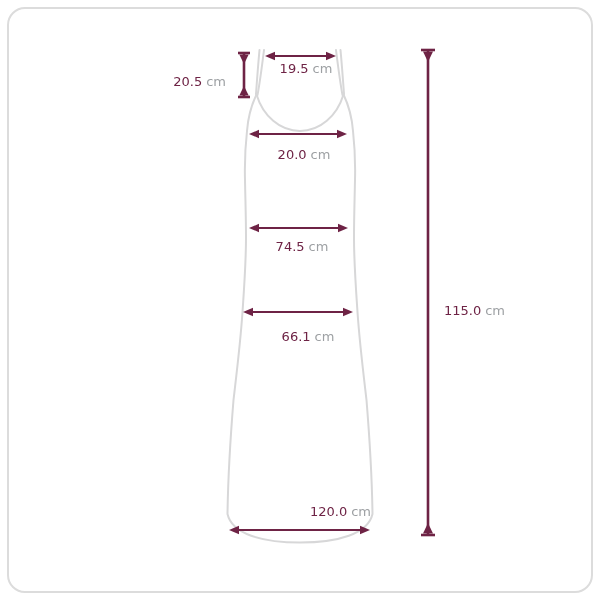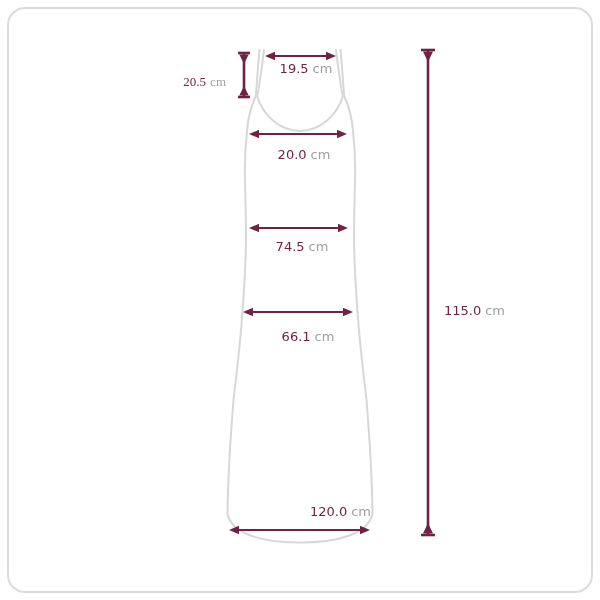--- a/index.html
+++ b/index.html
@@ -98,21 +98,21 @@
     <line x1="428" y1="51" x2="428" y2="534" stroke-width="2.6" stroke="#6e2345"></line>
     <polygon points="423,51.5 433,51.5 428,62" fill="#6e2345"></polygon>
     <polygon points="423,533.5 433,533.5 428,523" fill="#6e2345"></polygon>
   </g>
 </svg>
 
 <div class="dim-label center" style="left:246px;top:27px;width:120px;margin-top:32px;">
   <span class="val">19.5</span><span class="unit">cm</span>
 </div>
 
-<div class="dim-label right" style="left:120px;top:72px;width:106px;font-family:Liberation Serif, serif;">
+<div class="dim-label right" style="left:120px;top:72px;width:106px;">
   <span class="val">20.5</span><span class="unit">cm</span>
 </div>
 
 <div class="dim-label center" style="left:244px;top:145px;width:120px;">
   <span class="val">20.0</span><span class="unit">cm</span>
 </div>
 
 <div class="dim-label center" style="left:242px;top:237px;width:120px;">
   <span class="val">74.5</span><span class="unit">cm</span>
 </div>

